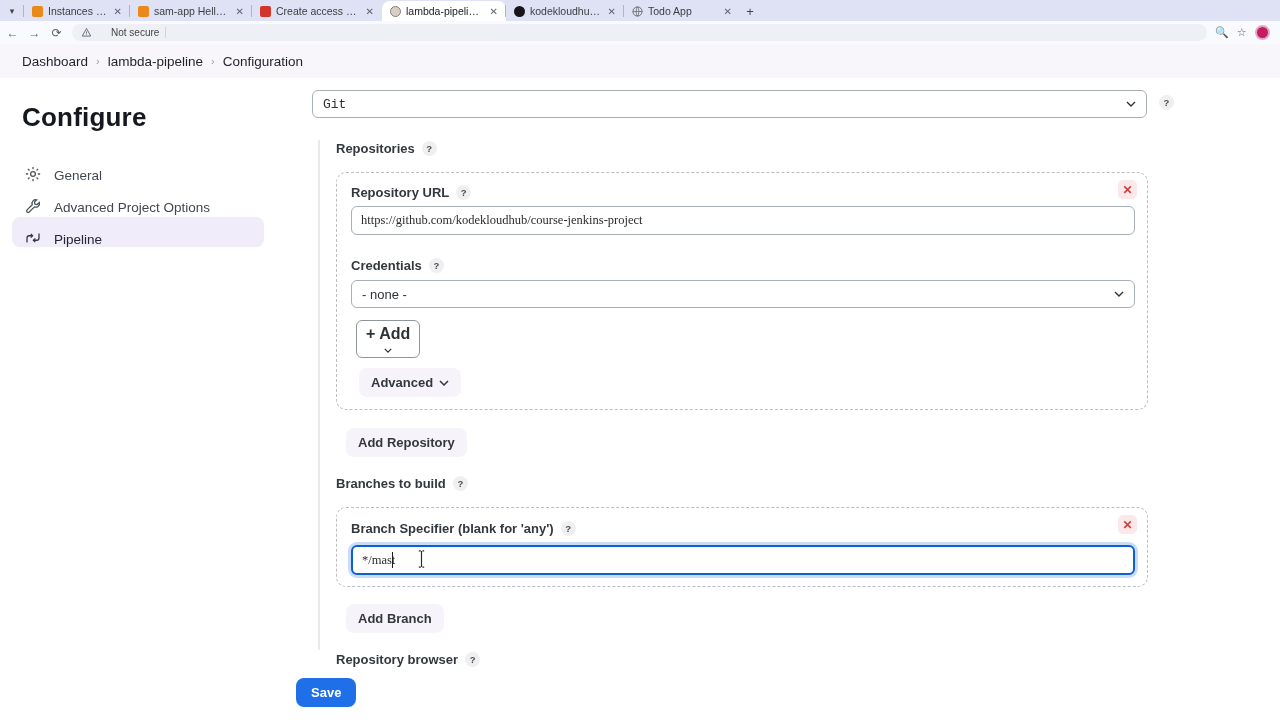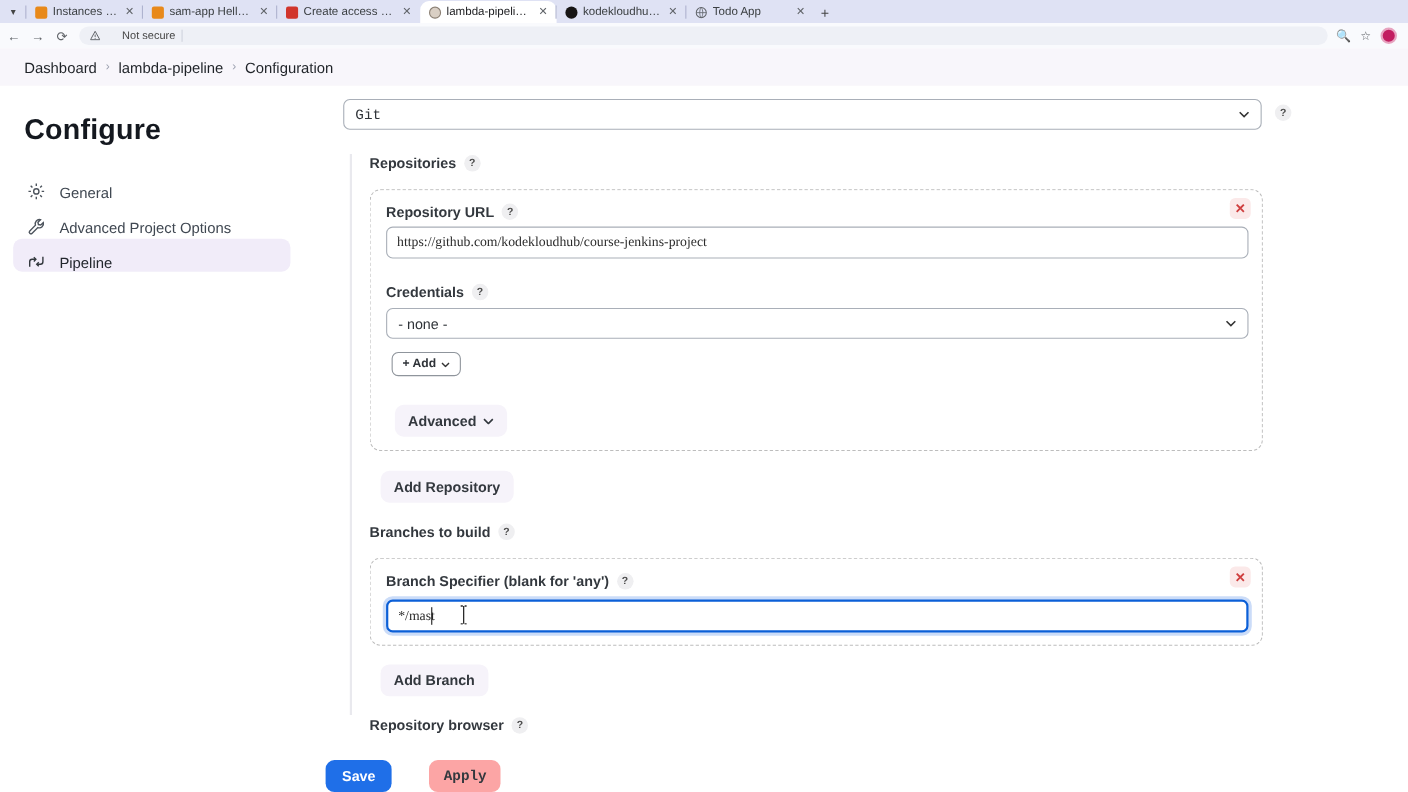--- a/index.html
+++ b/index.html
@@ -47,30 +47,30 @@
 
   
   .field-label { font-size:13px; font-weight:700; color:#33383e; display:flex; align-items:center; gap:7px; }
   .help-badge { width:15px; height:15px; border-radius:50%; background:#efeff1; color:#4c4c4c; font-size:9.5px; font-weight:700; display:inline-flex; align-items:center; justify-content:center; }
   .selectbox { background:#fff; border:1px solid #a9afb8; border-radius:6px; display:flex; align-items:center; justify-content:space-between; padding:0 10px; font-size:13px; color:#2f3338; height:28px; }
   .chev { width:10px; height:10px; color:#333; }
   .textinput { width:100%; height:29px; border:1px solid #a9afb8; border-radius:6px; font-size:12.5px; color:#2b2b2b; padding:0 9px; font-family:Liberation Serif, serif; background:#fff; }
   .dashed-card { position:absolute; border:1px dashed #bdbdbd; border-radius:10px; background:#fff; }
   .xbtn { position:absolute; width:19px; height:19px; border-radius:5px; background:#fbe9e9; color:#cf3f3f; font-size:12px; font-weight:700; display:flex; align-items:center; justify-content:center; }
   .soft-btn { display:inline-flex; align-items:center; gap:6px; background:#f6f3fa; border-radius:8px; padding:7px 12px; font-size:13px; font-weight:600; color:#33383e; }
-  .outline-btn { display:inline-flex; align-items:center; gap:5px; background:#fff; border:1px solid #8f959c; border-radius:6px; padding:4px 9px; font-size:11px; font-weight:700; color:#2f3338; }
+  .outline-btn { display:inline-flex; align-items:center; gap:5px; background:#fff; border:1px solid #8f959c; border-radius:6px; padding:4px 9px; font-size:16px; font-weight:700; color:#2f3338;flex-direction:column; }
   .vline { position:absolute; width:2px; background:#e9e9ee; }
 
   .branch-input-wrap { position:relative; }
   .branch-input { border:2px solid #0b5fd7; box-shadow:0 0 0 3px rgba(69,128,230,.28); }
   .fake-caret { position:absolute; left:41px; top:7px; width:1px; height:16px; background:#1c1c1c; }
   .ibeam { position:absolute; left:66px; top:5px; width:9px; height:18px; color:#2a2a2a; }
 
   
-  .footer { position:absolute; left:0; bottom:0; width:1280px; height:42px; background:#fff; display:flex; align-items:flex-end; padding-left:296px; gap:34px; }
+  .footer { position:absolute; left:0; bottom:0; width:1280px; height:42px; background:#fff; display:flex; align-items:flex-start; padding-left:296px; gap:34px;flex-direction:column; }
   .save-btn { background:#1f6fe8; color:#fff; border:none; border-radius:8px; font-size:13px; font-weight:700; padding:7px 15px; font-family:"Liberation Sans", sans-serif; }
   .apply-btn { background:#fca5a5; color:#33383e; border:none; border-radius:8px; font-size:13px; font-weight:600; padding:7px 13px; font-family:Liberation Mono, monospace; }
 </style>
 </head>
 <body>
 
 <div class="tabstrip">
   <div class="tab-chevron">▾</div>
 
   <div class="tab" style="width:106px">

